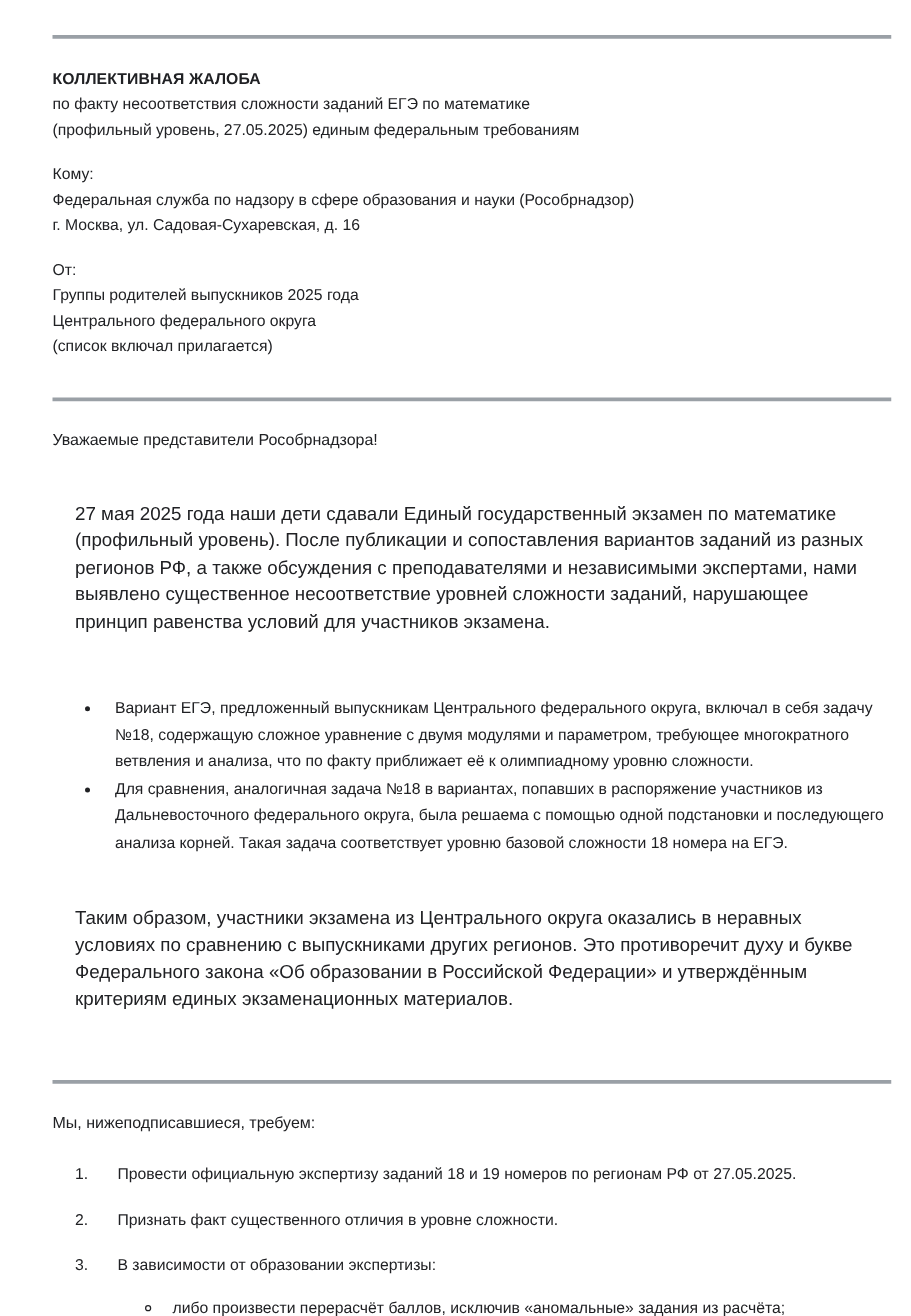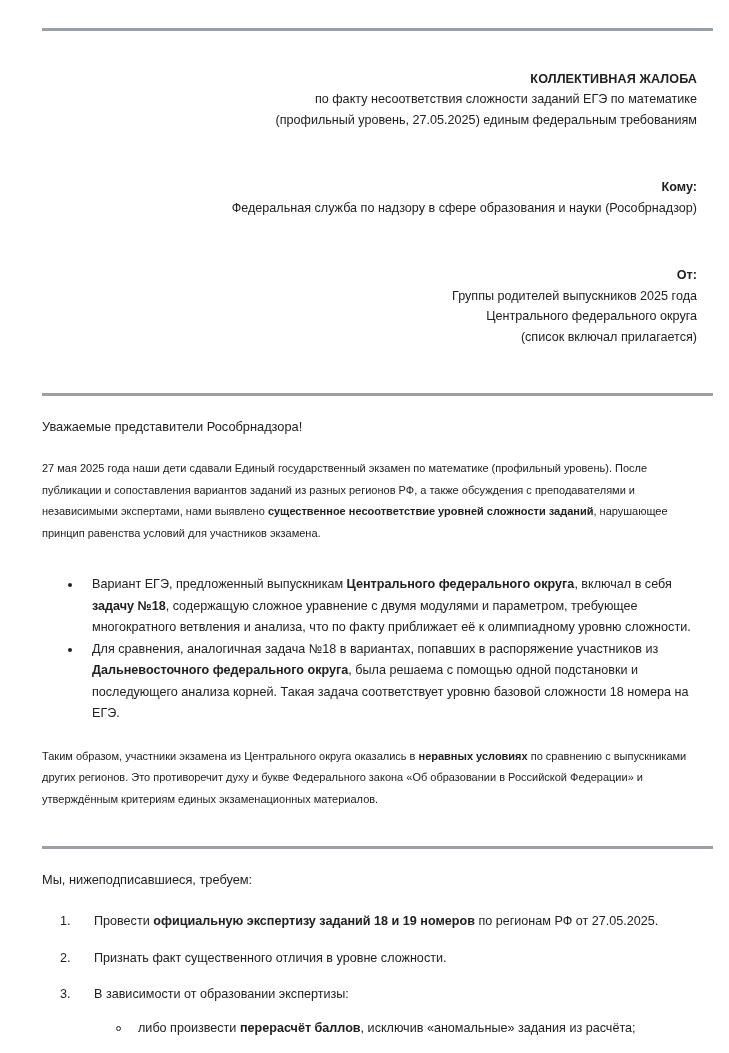--- a/index.html
+++ b/index.html
@@ -38,32 +38,32 @@
     font-weight: bold;
     letter-spacing: .1px;
     line-height: 20px;
     margin: 0;
   }
   .line {
     font-size: 12.6px;
     line-height: 20.5px;
     margin: 0;
   }
-  .bold { font-weight: bold; }
-
-  .block { margin: 16px; text-align: right; }
+  .bold { font-weight: normal; }
+
+  .block { margin: 0; }
   .gap-sm { height: 15px; }
   .gap-md { height: 21px; }
   .gap-lg { height: 30px; }
   .gap-xl { height: 36px; }
 
   .para {
-    font-size: 11px;
-    line-height: 21.5px;
-    margin: 0;
+    font-size: 15px;
+    line-height: 21.5px;
+    margin: 18px;
     text-align: left;
     max-width: 666px;
   }
 
   .heading {
     font-size: 12.8px;
     font-weight: normal;
     line-height: 20px;
     margin: 0;
   }
@@ -152,20 +152,21 @@
     <div class="doc-title">КОЛЛЕКТИВНАЯ ЖАЛОБА</div>
     <div class="line">по факту несоответствия сложности заданий ЕГЭ по математике</div>
     <div class="line">(профильный уровень, 27.05.2025) единым федеральным требованиям</div>
   </div>
 
   <div class="gap-sm"></div>
 
   <div class="block">
     <div class="line bold">Кому:</div>
     <div class="line">Федеральная служба по надзору в сфере образования и науки (Рособрнадзор)</div>
+    <div class="line">г. Москва, ул. Садовая-Сухаревская, д. 16</div>
   </div>
 
   <div class="gap-sm"></div>
 
   <div class="block">
     <div class="line bold">От:</div>
     <div class="line">Группы родителей выпускников 2025 года</div>
     <div class="line">Центрального федерального округа</div>
     <div class="line">(список включал прилагается)</div>
   </div>

